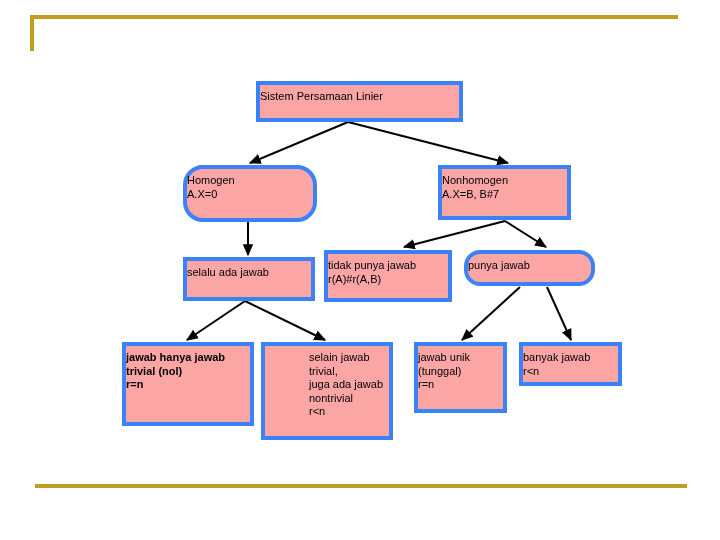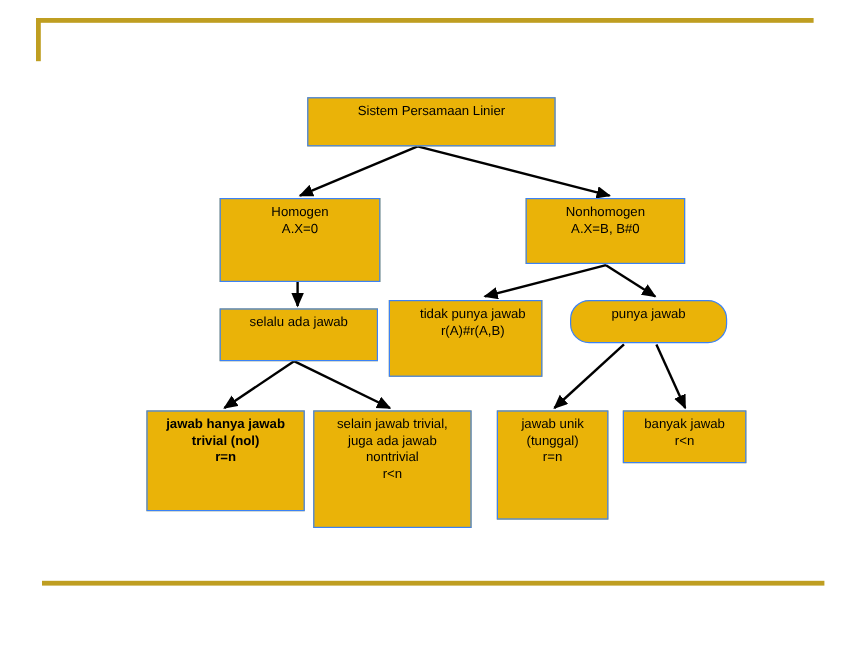--- a/index.html
+++ b/index.html
@@ -37,26 +37,25 @@
     left: 35px;
     top: 484px;
     width: 652px;
     height: 4px;
     background: #bf9e21;
   }
   
   .node {
     position: absolute;
     box-sizing: border-box;
-    border: 1px solid #3b82f6;
-    background: #eab308;
+    border: 4px solid #3b82f6;
+    background: #fca5a5;
     color: #000000;
     font-size: 11px;
     line-height: 13.5px;
-    text-align: center;
     padding-top: 5px;
     white-space: pre-line;
   }
   
   .connectors {
     position: absolute;
     left: 0;
     top: 0;
     width: 720px;
     height: 540px;
@@ -86,35 +85,35 @@
         <line x1="505" y1="221" x2="546" y2="247" stroke="#000000" stroke-width="2" marker-end="url(#arrowhead)"></line>
         <line x1="245" y1="301" x2="187" y2="340" stroke="#000000" stroke-width="2" marker-end="url(#arrowhead)"></line>
         <line x1="245" y1="301" x2="325" y2="340" stroke="#000000" stroke-width="2" marker-end="url(#arrowhead)"></line>
         <line x1="520" y1="287" x2="462" y2="340" stroke="#000000" stroke-width="2" marker-end="url(#arrowhead)"></line>
         <line x1="547" y1="287" x2="571" y2="340" stroke="#000000" stroke-width="2" marker-end="url(#arrowhead)"></line>
       </g>
   </svg>
 
   <div id="node-layer">
       <div class="node" style="left: 256px; top: 81px; width: 207px; height: 41px;">Sistem Persamaan Linier</div>
-      <div class="node" style="left: 183px; top: 165px; width: 134px; height: 70px;">Homogen
+      <div class="node" style="left: 183px; top: 165px; width: 134px; height: 57px; border-radius: 20px;">Homogen
 A.X=0</div>
       <div class="node" style="left: 438px; top: 165px; width: 133px; height: 55px;">Nonhomogen
-A.X=B, B#0</div>
+A.X=B, B#7</div>
       <div class="node" style="left: 183px; top: 257px; width: 132px; height: 44px;">selalu ada jawab</div>
-      <div class="node" style="left: 324px; top: 250px; width: 128px; height: 64px; padding-left: 12px;">tidak punya jawab
+      <div class="node" style="left: 324px; top: 250px; width: 128px; height: 52px;">tidak punya jawab
 r(A)#r(A,B)</div>
-      <div class="node" style="left: 475px; top: 250px; width: 131px; height: 36px; border-radius: 16px;">punya jawab</div>
+      <div class="node" style="left: 464px; top: 250px; width: 131px; height: 36px; border-radius: 16px;">punya jawab</div>
       <div class="node" style="left: 122px; top: 342px; width: 132px; height: 84px; font-weight: bold;">jawab hanya jawab
 trivial (nol)
 r=n</div>
-      <div class="node" style="left: 261px; top: 342px; width: 132px; height: 98px;">selain jawab trivial,
+      <div class="node" style="left: 261px; top: 342px; width: 132px; height: 98px; padding-left: 44px;">selain jawab trivial,
 juga ada jawab
 nontrivial
 r&lt;n</div>
-      <div class="node" style="left: 414px; top: 342px; width: 93px; height: 91px;">jawab unik
+      <div class="node" style="left: 414px; top: 342px; width: 93px; height: 71px;">jawab unik
 (tunggal)
 r=n</div>
       <div class="node" style="left: 519px; top: 342px; width: 103px; height: 44px;">banyak jawab
 r&lt;n</div>
     </div>
 
 </div>
 
 </body></html>

